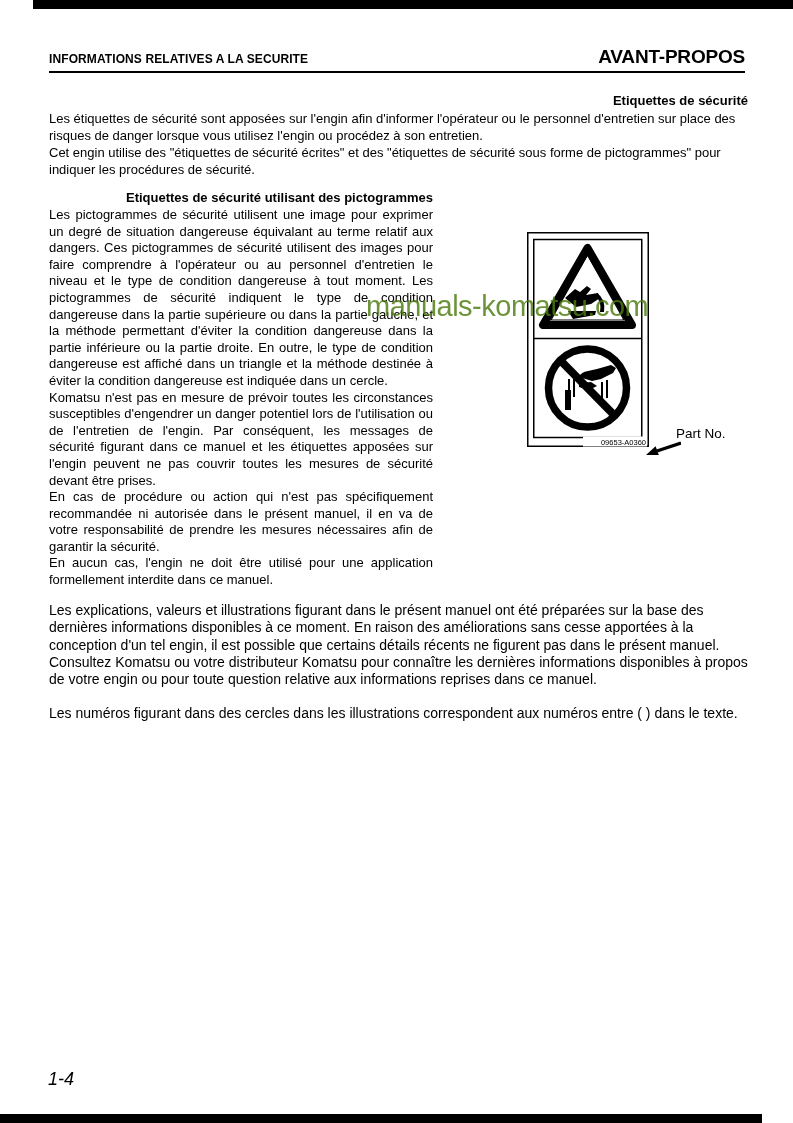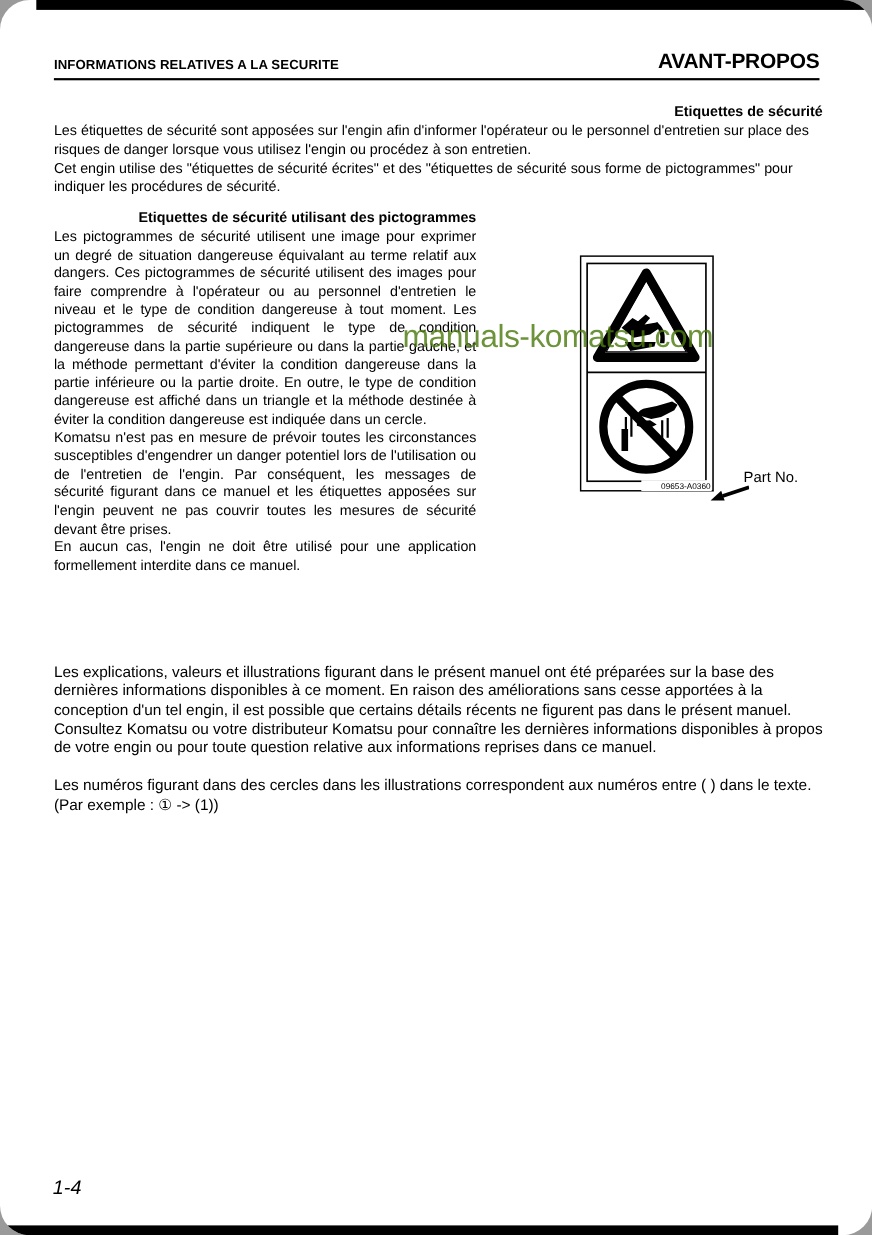--- a/index.html
+++ b/index.html
@@ -1,20 +1,19 @@
 <!DOCTYPE html>
 <html><head>
 <meta charset="utf-8">
 <style>
   html,body{margin:0;padding:0;background:#9a9a9a;}
   .page{
     position:relative;width:793px;height:1123px;background:#ffffff;
     font-family:"Liberation Sans",sans-serif;color:#000;overflow:hidden;
     margin:0 auto;
-    border-radius:27px;
   }
   .scan-bar{position:absolute;background:#000;}
   .bar-top{top:0;left:33px;width:760px;height:9px;}
   .bar-bottom{bottom:0;left:0;width:762px;height:9px;}
 
   .hdr{position:absolute;left:49px;top:46px;width:696px;display:flex;
        justify-content:space-between;align-items:flex-end;}
   .hdr-left{font-size:12px;font-weight:bold;letter-spacing:.1px;padding-bottom:2px;}
   .hdr-right{font-size:19px;font-weight:bold;letter-spacing:-.2px;}
   .hdr-rule{position:absolute;left:49px;top:71px;width:696px;height:2px;background:#000;}
@@ -60,20 +59,21 @@
   <div class="sect s1">
     <h3>Etiquettes de sécurité</h3>
     <p>Les étiquettes de sécurité sont apposées sur l'engin afin d'informer l'opérateur ou le personnel d'entretien sur place des risques de danger lorsque vous utilisez l'engin ou procédez à son entretien.</p>
     <p>Cet engin utilise des "étiquettes de sécurité écrites" et des "étiquettes de sécurité sous forme de pictogrammes" pour indiquer les procédures de sécurité.</p>
   </div>
 
   <div class="sect s2">
     <h3>Etiquettes de sécurité utilisant des pictogrammes</h3>
     <p>Les pictogrammes de sécurité utilisent une image pour exprimer un degré de situation dangereuse équivalant au terme relatif aux dangers. Ces pictogrammes de sécurité utilisent des images pour faire comprendre à l'opérateur ou au personnel d'entretien le niveau et le type de condition dangereuse à tout moment. Les pictogrammes de sécurité indiquent le type de condition dangereuse dans la partie supérieure ou dans la partie gauche, et la méthode permettant d'éviter la condition dangereuse dans la partie inférieure ou la partie droite. En outre, le type de condition dangereuse est affiché dans un triangle et la méthode destinée à éviter la condition dangereuse est indiquée dans un cercle.</p>
     <p>Komatsu n'est pas en mesure de prévoir toutes les circonstances susceptibles d'engendrer un danger potentiel lors de l'utilisation ou de l'entretien de l'engin.  Par conséquent, les messages de sécurité figurant dans ce manuel et les étiquettes apposées sur l'engin peuvent ne pas couvrir toutes les mesures de sécurité devant être prises.</p>
+    <p>En cas de procédure ou action qui n'est pas spécifiquement recommandée ni autorisée dans le présent manuel, il en va de votre responsabilité de prendre les mesures nécessaires afin de garantir la sécurité.</p>
     <p>En aucun cas, l'engin ne doit être utilisé pour une application formellement interdite dans ce manuel.</p>
   </div>
 
   <div class="figure">
     <svg width="122" height="215" viewBox="0 0 122 215">
 
       <rect x="0.75" y="0.75" width="120.5" height="213.5" fill="#fff" stroke="#000" stroke-width="1.5"></rect>
       <rect x="6.75" y="7.5" width="108" height="198" fill="#fff" stroke="#000" stroke-width="1.5"></rect>
       <line x1="6.75" y1="106.5" x2="114.75" y2="106.5" stroke="#000" stroke-width="1.5"></line>
 
@@ -106,18 +106,17 @@
     <line x1="12" y1="13" x2="36" y2="5" stroke="#000" stroke-width="3.4"></line>
     <polygon points="1,17 13.8,17 10.6,8.2" fill="#000"></polygon>
   </svg>
   <span class="partno-label">Part No.</span>
 
   <div class="watermark">manuals-komatsu.com</div>
 
   <div class="closing">
     <p>Les explications, valeurs et illustrations figurant dans le présent manuel ont été préparées sur la base des dernières informations disponibles à ce moment.  En raison des améliorations sans cesse apportées à la conception d'un tel engin, il est possible que certains détails récents ne figurent pas dans le présent manuel. Consultez Komatsu ou votre distributeur Komatsu pour connaître les dernières informations disponibles à propos de votre engin ou pour toute question relative aux informations reprises dans ce manuel.</p>
     <p class="gap">Les numéros figurant dans des cercles dans les illustrations correspondent aux numéros entre (  ) dans le texte.</p>
-    <p>(Par exemple : ① -&gt; (1))</p>
   </div>
 
   <div class="pageno">1-4</div>
 
 </div>
 
 </body></html>

